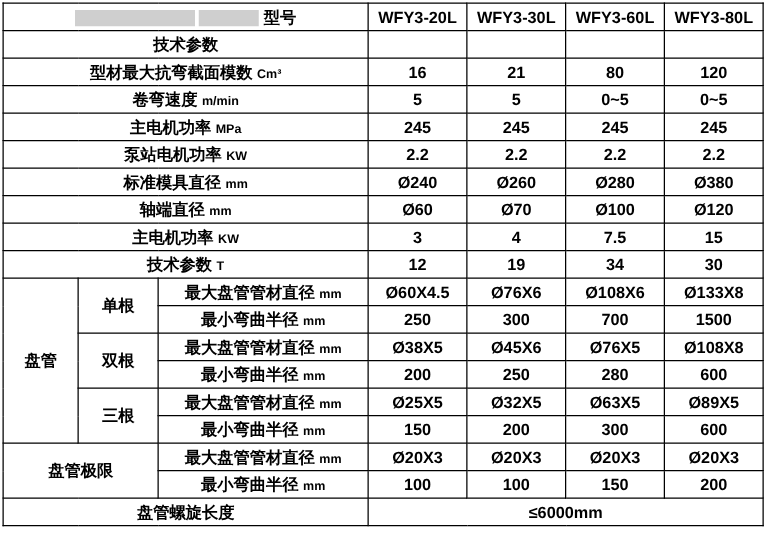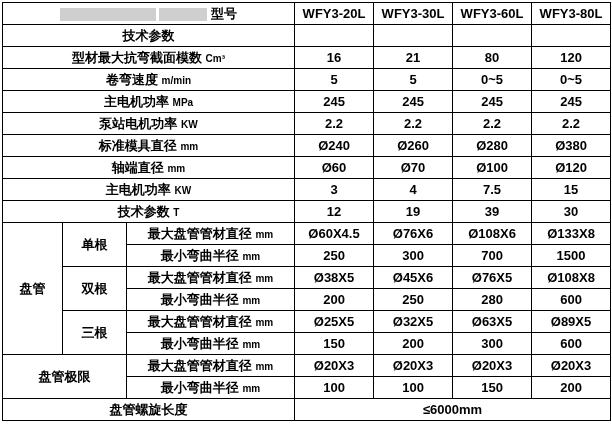--- a/index.html
+++ b/index.html
@@ -132,21 +132,21 @@
     <td colspan="3" class="label-indent"><span>主电机功率</span> <span class="unit">KW</span></td>
     <td>3</td>
     <td>4</td>
     <td>7.5</td>
     <td>15</td>
   </tr>
   <tr>
     <td colspan="3" class="label-indent"><span>技术参数</span> <span class="unit">T</span></td>
     <td>12</td>
     <td>19</td>
-    <td>39</td>
+    <td>34</td>
     <td>30</td>
   </tr>
 
   <tr>
     <td rowspan="6" class="vert-group">盘管</td>
     <td rowspan="2">单根</td>
     <td class="label-indent"><span>最大盘管管材直径</span> <span class="unit">mm</span></td>
     <td>Ø60X4.5</td>
     <td>Ø76X6</td>
     <td>Ø108X6</td>

